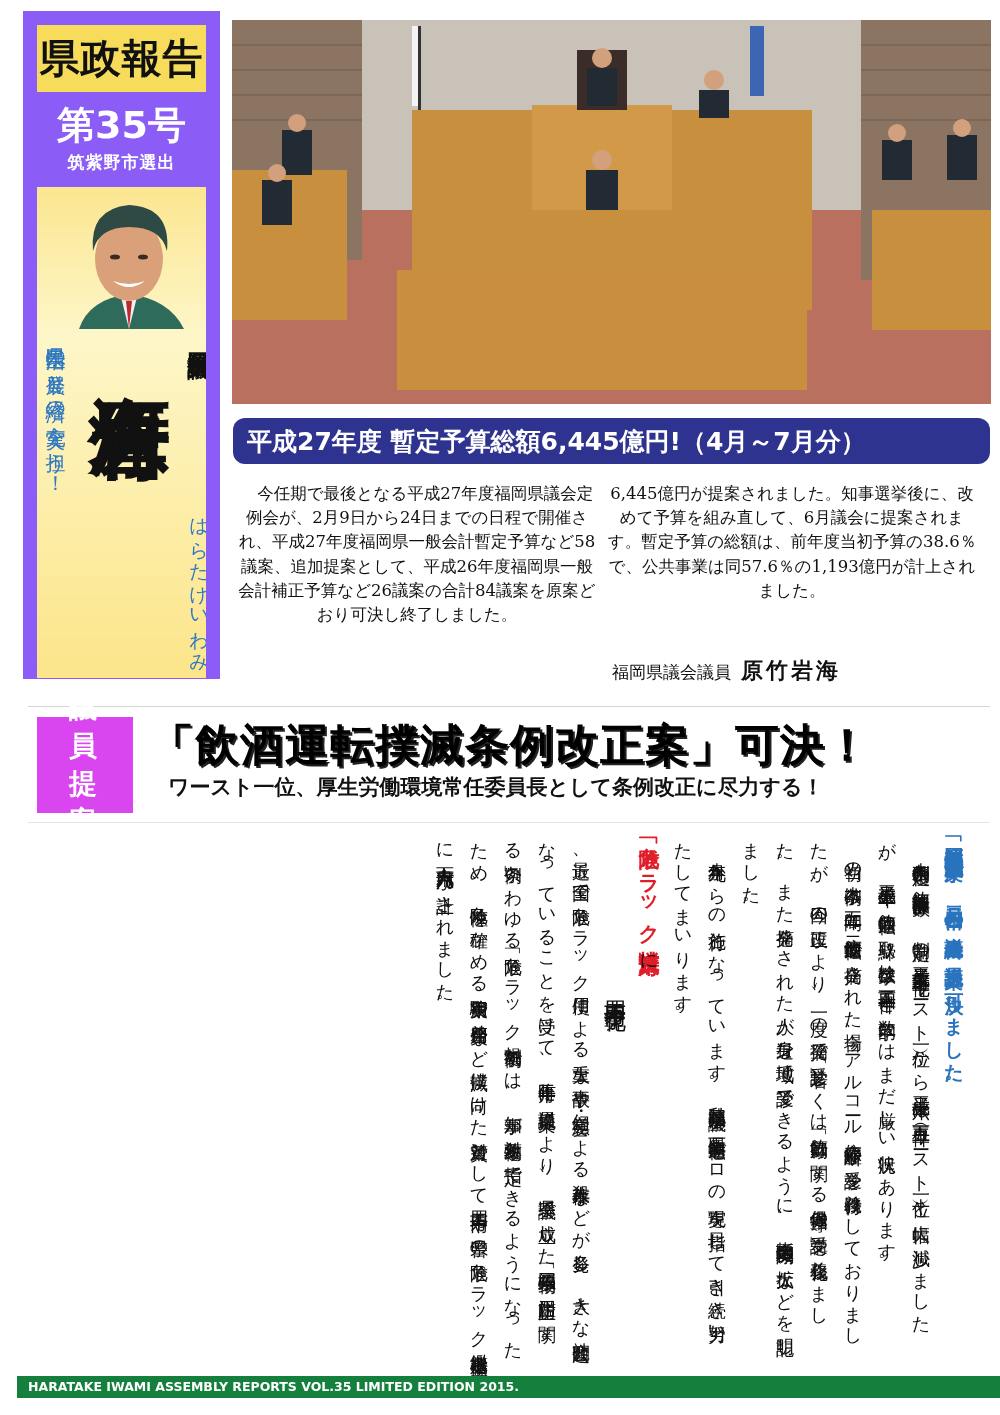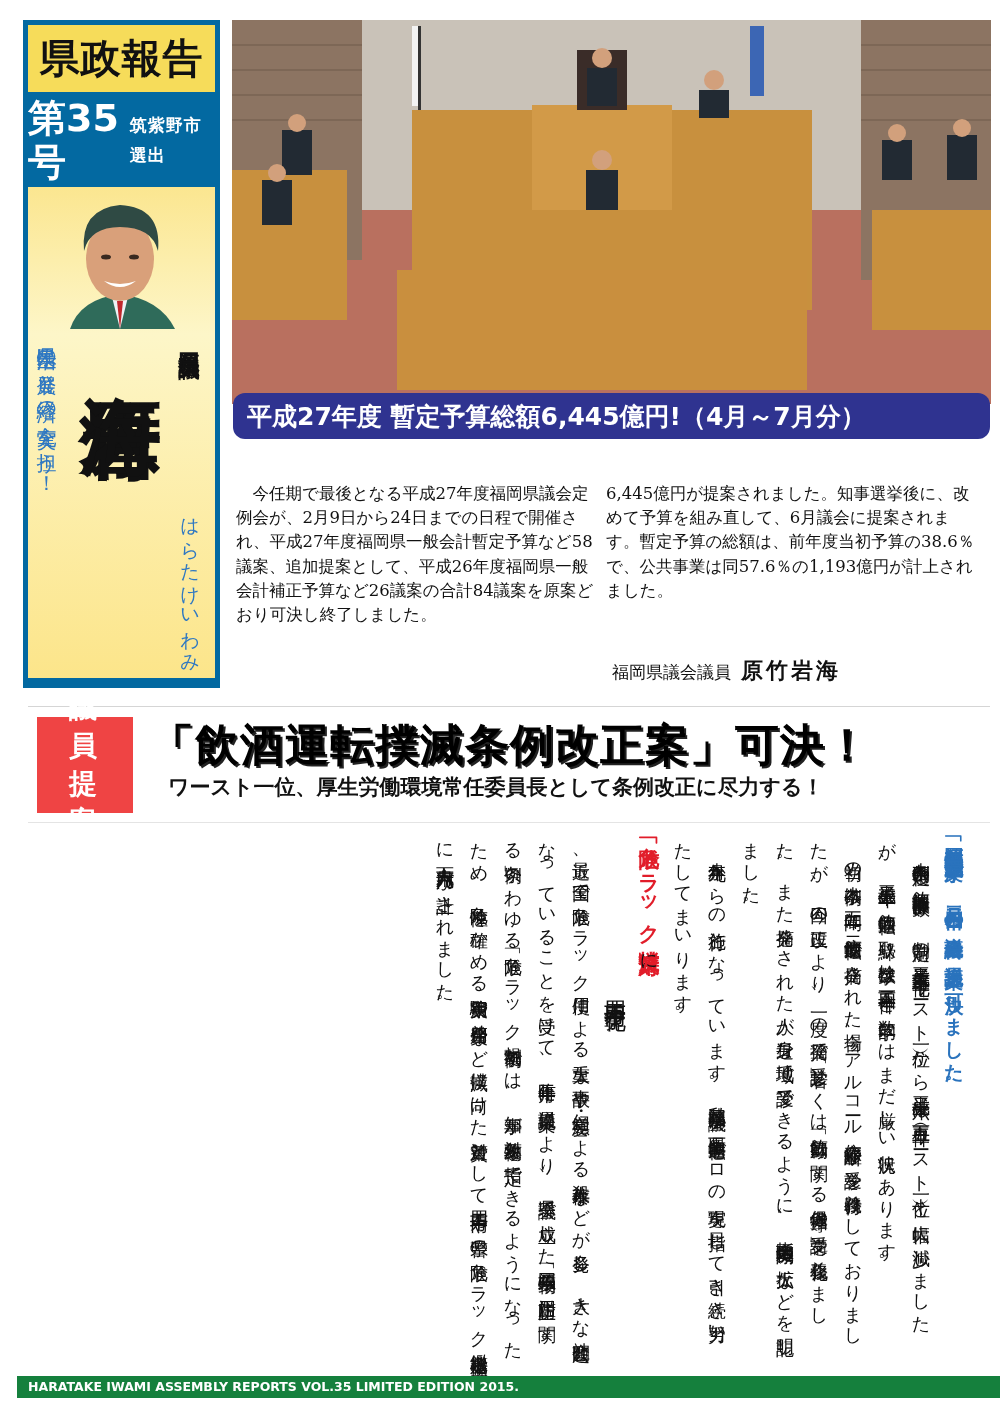--- a/index.html
+++ b/index.html
@@ -1,30 +1,30 @@
 <!DOCTYPE html>
 <html><head>
 <meta charset="utf-8">
 <style>
   * { box-sizing: border-box; margin: 0; padding: 0; }
   html, body { width: 1000px; height: 1415px; background: #ffffff; overflow: hidden; }
   body { position: relative; font-family: "DejaVu Sans", sans-serif; color: #111; }
 
   
   .side-panel {
-    position: absolute; left: 23px; top: 20px; width: 197px; height: 668px;
-    background: #0369a1; padding: 5px;
+    position: absolute; left: 23px; top: 11px; width: 197px; height: 668px;
+    background: #8b5cf6; padding: 14px;
   }
   .side-title {
     background: #f6dc5a; height: 67px; display: flex; align-items: center; justify-content: center;
     font-family: "DejaVu Sans", sans-serif; font-weight: bold; font-size: 40px; color: #111;
     letter-spacing: 1px;
   }
   .side-issue {
-    height: 95px; display: flex; flex-direction: row; align-items: center; justify-content: center;
+    height: 95px; display: flex; flex-direction: column; align-items: center; justify-content: center;
     color: #fff; font-weight: bold;
   }
   .side-issue .num { font-size: 38px; line-height: 44px; }
   .side-issue .dist { font-size: 17px; line-height: 30px; letter-spacing: 1px; }
   .side-body {
     position: relative; height: 491px;
     background: linear-gradient(180deg, #fbe690 0%, #fdf6c8 30%, #fce58a 100%);
     overflow: hidden;
   }
   .portrait {
@@ -34,40 +34,40 @@
   .slogan { left: 8px; top: 145px; font-size: 20px; color: #2f78c2; letter-spacing: 1px; line-height: 22px; }
   .big-name { left: 52px; top: 150px; font-size: 82px; font-weight: bold; color: #111; line-height: 82px; letter-spacing: -2px; }
   .role { left: 150px; top: 148px; font-size: 21px; font-weight: bold; color: #111; line-height: 22px; letter-spacing: 1px; }
   .kana { left: 153px; top: 318px; font-size: 19px; color: #2f78c2; line-height: 20px; letter-spacing: 1px; }
 
   
   .photo { position: absolute; left: 232px; top: 20px; width: 759px; height: 384px; overflow: hidden; background: #c06b5a; }
 
   
   .banner {
-    position: absolute; left: 233px; top: 393px; width: 757px; height: 46px;
+    position: absolute; left: 233px; top: 418px; width: 757px; height: 46px;
     background: #2f3390; border-radius: 12px; color: #fff;
     font-weight: bold; font-size: 25px; display: flex; align-items: center; padding-left: 14px;
     letter-spacing: 0px;
   }
 
   
-  .intro { position: absolute; top: 482px; font-family: "DejaVu Serif", serif; font-size: 16.5px; line-height: 24.2px; color: #111; }
+  .intro { position: absolute; top: 482px; font-family: "DejaVu Serif", serif; font-size: 16.5px; line-height: 24.2px; color: #111; text-align: center; }
   .intro.c1 { left: 236px; width: 362px; }
   .intro.c2 { left: 606px; width: 372px; }
   .intro p { margin: 0; }
   .signature { position: absolute; left: 612px; top: 656px; display: flex; align-items: baseline; gap: 10px; }
   .signature .t { font-family: "DejaVu Serif", serif; font-size: 17px; }
   .signature .n { font-family: "DejaVu Serif", serif; font-size: 22px; font-weight: bold; letter-spacing: 3px; }
 
   .divider { position: absolute; height: 1px; background: #d5d5d5; }
 
   
   .tag-box {
-    position: absolute; left: 37px; top: 717px; width: 96px; height: 96px; background: #ef4444;
+    position: absolute; left: 37px; top: 717px; width: 96px; height: 96px; background: #d946ef;
     color: #fff; font-weight: bold; font-size: 28px; line-height: 38px;
     display: flex; flex-direction: column; align-items: center; justify-content: center; letter-spacing: 6px; padding-left: 32px;
   }
   .big-headline {
     position: absolute; left: 150px; top: 716px; font-size: 44px; font-weight: bold; color: #000000;
     text-shadow: 2px 2px 0 #222; letter-spacing: 1px; white-space: nowrap;
   }
   .sub-headline {
     position: absolute; left: 168px; top: 773px; font-size: 21px; font-weight: bold; color: #111; white-space: nowrap;
   }

